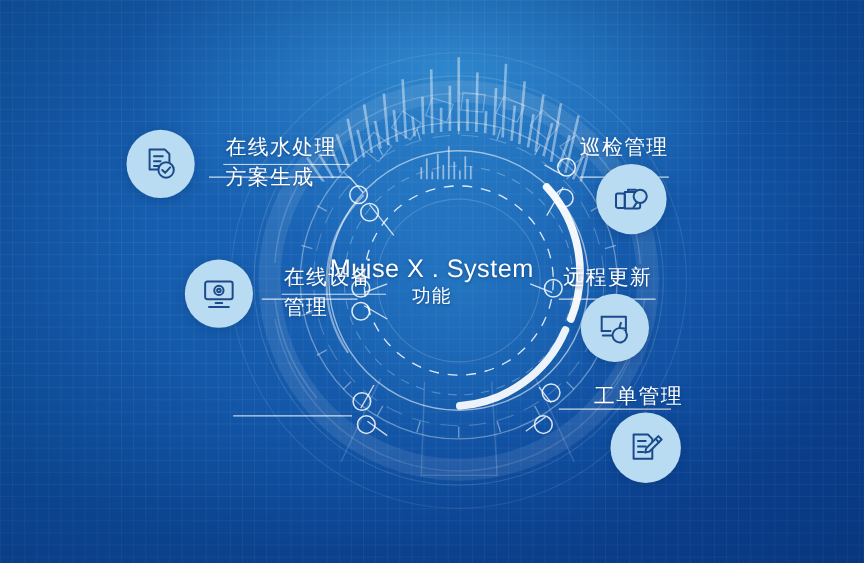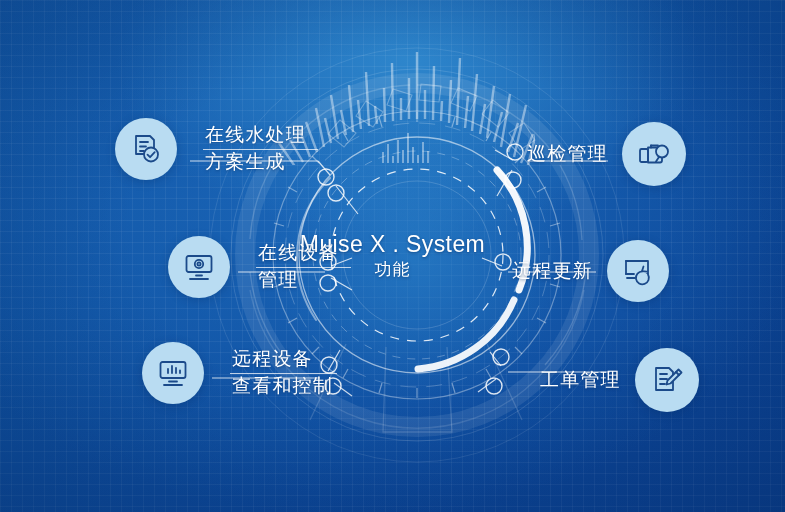--- a/index.html
+++ b/index.html
@@ -62,21 +62,21 @@
     letter-spacing: 1px;
   }
   
   .node {
     position: absolute;
     display: flex;
     align-items: center;
     gap: 0;
   }
   .node.left { flex-direction: row; }
-  .node.right { flex-direction: row; }
+  .node.right { flex-direction: column; }
   .icon-circle {
     width: 62px;
     height: 62px;
     border-radius: 50%;
     background: #b9dcf2;
     display: flex;
     align-items: center;
     justify-content: center;
     flex: 0 0 auto;
     box-shadow: 0 2px 10px rgba(5,40,92,0.28);
@@ -326,38 +326,20 @@
         <line x1="8" y1="29" x2="26" y2="29"></line>
       </svg>
     </div>
     <div class="label-block two-line">
       <span class="l1">在线设备</span>
       <span class="rule" style="left:-2px; right:-12px; top:50%;"></span>
       <span class="l2">管理</span>
     </div>
   </div>
 
-  <div class="node left" style="left:142px; top:342px;">
-    <div class="icon-circle">
-      <svg width="34" height="34" viewBox="0 0 34 34" fill="none" stroke="#1b4a8a" stroke-width="1.8" stroke-linecap="round" stroke-linejoin="round">
-        <rect x="4.5" y="6" width="25" height="16" rx="2"></rect>
-        <line x1="12" y1="17" x2="12" y2="13"></line>
-        <line x1="16" y1="17" x2="16" y2="10"></line>
-        <line x1="20" y1="17" x2="20" y2="12"></line>
-        <line x1="24" y1="17" x2="24" y2="14.5"></line>
-        <line x1="13" y1="25.5" x2="21" y2="25.5"></line>
-        <line x1="8" y1="29" x2="26" y2="29"></line>
-      </svg>
-    </div>
-    <div class="label-block two-line">
-      <span class="l1">远程设备</span>
-      <span class="rule" style="left:-2px; right:-4px; top:50%;"></span>
-      <span class="l2">查看和控制</span>
-    </div>
-  </div>
 
   <div class="node right" style="left:527px; top:122px;">
     <div class="label-block">
       <span class="l1">巡检管理</span>
     </div>
     <div class="icon-circle big">
       <svg width="36" height="36" viewBox="0 0 36 36" fill="none" stroke="#1b4a8a" stroke-width="1.8" stroke-linecap="round" stroke-linejoin="round">
         <rect x="4" y="13" width="8" height="13" rx="1.5"></rect>
         <path d="M12 11.5 h12 a2 2 0 0 1 2 2 v11 a2 2 0 0 1 -2 2 h-12 z"></path>
         <line x1="15" y1="11.5" x2="15" y2="9.5"></line>

